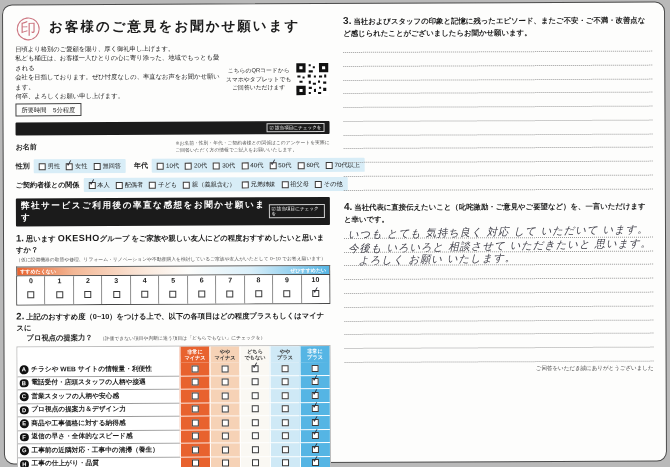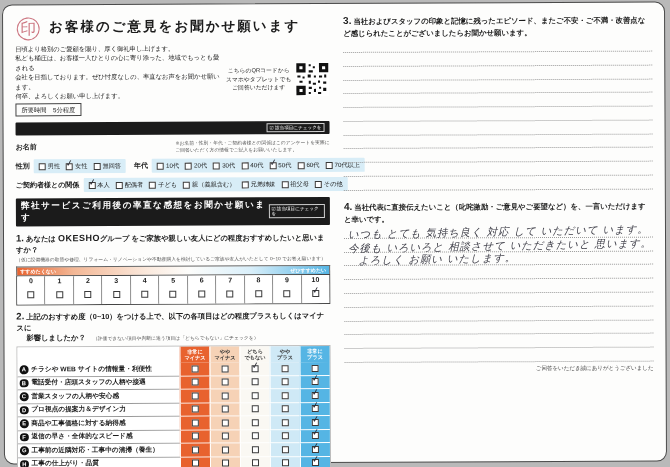--- a/index.html
+++ b/index.html
@@ -228,21 +228,21 @@
         </span>
     </div>
 
     <div class="bar">
       <span class="bar-title">弊社サービスご利用後の率直な感想をお聞かせ願います</span>
       <span class="bar-note">☑ 該当項目にチェックを</span>
     </div>
 
     <div class="q">
       <div class="qtitle">
-        <span class="qnum">1.</span><span>あなたは </span><span class="brand">OKESHO</span><span>グループ をご家族や親しい友人にどの程度おすすめしたいと思いますか？</span>
+        <span class="qnum">1.</span><span>思います </span><span class="brand">OKESHO</span><span>グループ をご家族や親しい友人にどの程度おすすめしたいと思いますか？</span>
       </div>
       <div class="qnote">（仮に設備機器の取替や修理、リフォーム・リノベーションや不動産購入を検討しているご家族や友人がいたとして 0~10 でお答え願います）</div>
       <div class="scale-head">
         <span>すすめたくない</span>
         <span>ぜひすすめたい</span>
       </div>
       <div class="scale-cells" id="scale-cells">
           <span class="scell"><span class="snum">0</span><span class="cb"></span></span>
           <span class="scell"><span class="snum">1</span><span class="cb"></span></span>
           <span class="scell"><span class="snum">2</span><span class="cb"></span></span>
@@ -254,21 +254,21 @@
           <span class="scell"><span class="snum">8</span><span class="cb"></span></span>
           <span class="scell"><span class="snum">9</span><span class="cb"></span></span>
           <span class="scell"><span class="snum">10</span><span class="cb"><span class="ck">✓</span></span></span>
         </div>
     </div>
 
     <div class="q" style="margin-top:5px;">
       <div class="qtitle">
         <span class="qnum">2.</span><span>上記のおすすめ度（0~10）をつける上で、以下の各項目はどの程度プラスもしくはマイナスに</span>
       </div>
-      <div class="qtitle" style="padding-left:10px;"><span>影響しましたか？</span>　<span class="qnote" style="font-weight:normal;">（評価できない項目や判断に迷う項目は「どちらでもない」にチェックを）</span></div>
+      <div class="qtitle" style="padding-left:10px;"><span>プロ視点の提案力？</span>　<span class="qnote" style="font-weight:normal;">（評価できない項目や判断に迷う項目は「どちらでもない」にチェックを）</span></div>
       <div class="rt" id="ratings-table">
           <div class="rt-row">
             <div class="rt-hlabel"></div>
             <div class="rt-hcell" style="background: rgb(232, 98, 46); color: rgb(255, 255, 255);">
               <div>非常に</div>
               <div>マイナス</div>
             </div>
             <div class="rt-hcell" style="background: rgb(246, 210, 182); color: rgb(51, 51, 51);">
               <div>やや</div>
               <div>マイナス</div>

